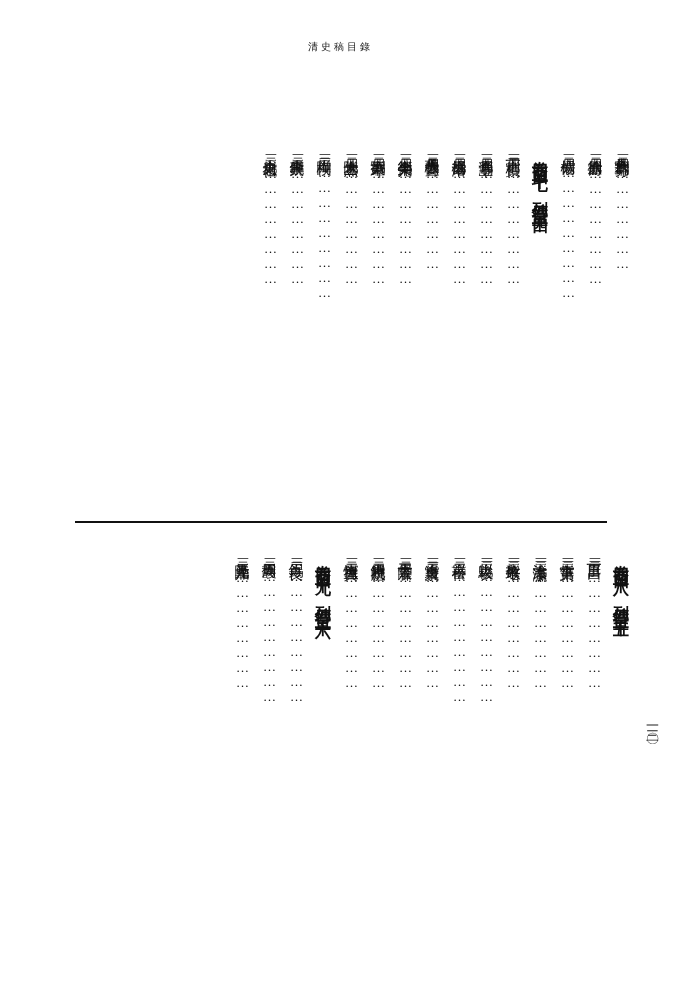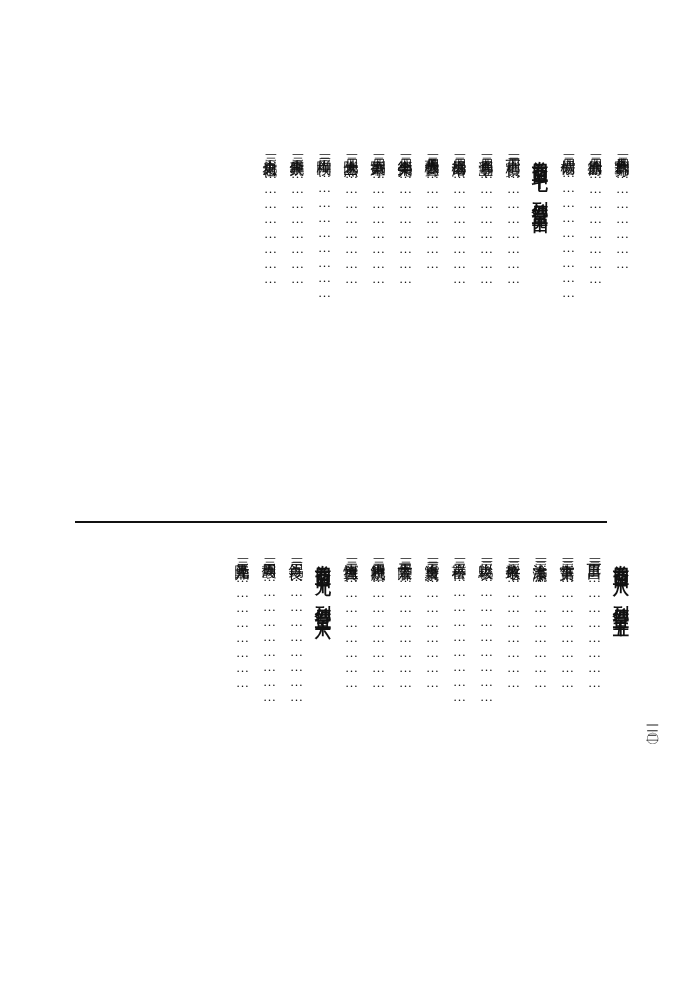--- a/index.html
+++ b/index.html
@@ -111,20 +111,21 @@
   .col.heading .gap {
     display: inline-block;
     height: 22px;
   }
 </style>
 </head>
 <body>
 
 <div class="page">
 
+  <div class="running-head">清史稿目錄</div>
 
   <div class="folio">一三〇</div>
 
   <div class="block" id="block-upper">
       <div class="col"><span class="title">劉瑞芬</span><span class="sub">劉世珩</span><span class="dots">……………………</span><span class="page">一二四八六</span></div>
       <div class="col"><span class="title">徐壽朋</span><span class="dots">………………………</span><span class="page">一二四八六</span></div>
       <div class="col"><span class="title">楊儒</span><span class="dots">…………………………</span><span class="page">一二四八八</span></div>
       <div class="col heading"><span class="title">卷四百四十七</span><span class="gap"></span><span class="title">列傳二百三十四</span></div>
       <div class="col"><span class="title">丁寶楨</span><span class="dots">………………………</span><span class="page">一二四九一</span></div>
       <div class="col"><span class="title">李瀚章</span><span class="dots">………………………</span><span class="page">一二四九四</span></div>

